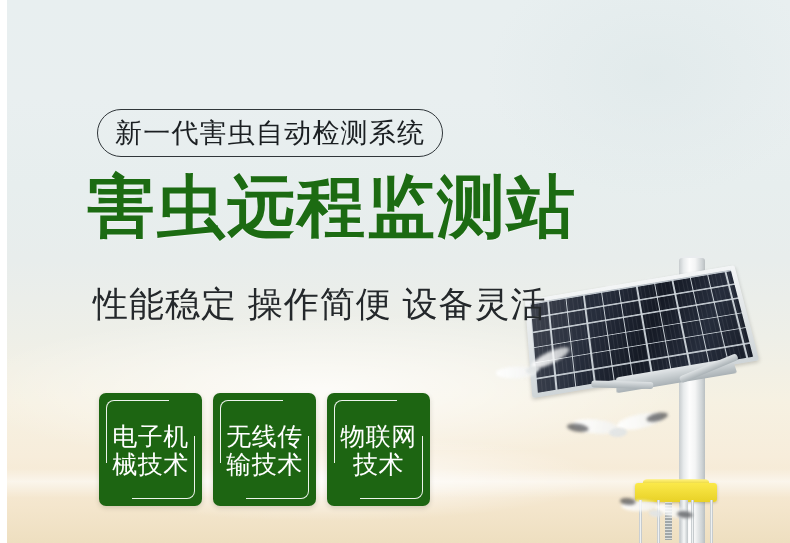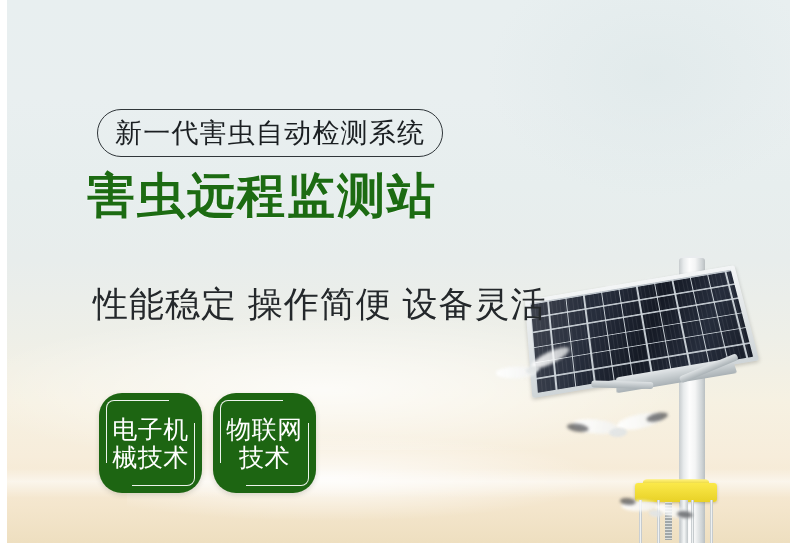--- a/index.html
+++ b/index.html
@@ -55,21 +55,21 @@
     border-radius:24px;
     display:flex;align-items:center;
     color:#1b1f22;
     font-size:27px;
     letter-spacing:1.2px;
     font-weight:500;
     white-space:nowrap;
   }
   .title{
     position:absolute;left:80px;top:172px;
-    font-size:48px;
+    font-size:68px;
     font-weight:bold;
     color:#1c6b12;
     letter-spacing:2px;
     white-space:nowrap;
     line-height:1;
     text-shadow:0 1px 0 rgba(255,255,255,.35);
     text-align:center;
   }
   .subtitle{
     position:absolute;left:86px;top:283px;
@@ -83,23 +83,23 @@
   
   .cards{
     position:absolute;left:92px;top:393px;
     display:flex;align-items:flex-start;
     gap:11px;
   }
   .card{
     position:relative;
     box-sizing:border-box;
     min-width:103px;
-    height:100px;
+    height:113px;
     background:#1d6512;
-    border-radius:23px;
+    border-radius:7px;
     box-shadow:0 2px 5px rgba(60,60,40,.18);
     display:flex;flex-direction:column;
     align-items:center;justify-content:center;
     padding:0 9px;
   }
   .card .bracket-tl,
   .card .bracket-br{
     position:absolute;
     width:26px;height:26px;
     border-color:rgba(255,255,255,.92);
@@ -336,20 +336,26 @@
 
   <div class="cards">
 
     <div class="card">
       <span class="bracket-tl"></span>
       <span class="bracket-br"></span>
       <span class="ctext">电子机
 械技术</span>
     </div>
 
+    <div class="card">
+      <span class="bracket-tl"></span>
+      <span class="bracket-br"></span>
+      <span class="ctext">无线传
+输技术</span>
+    </div>
 
     <div class="card">
       <span class="bracket-tl"></span>
       <span class="bracket-br"></span>
       <span class="ctext">物联网
 技术</span>
     </div>
 
 
   </div>

